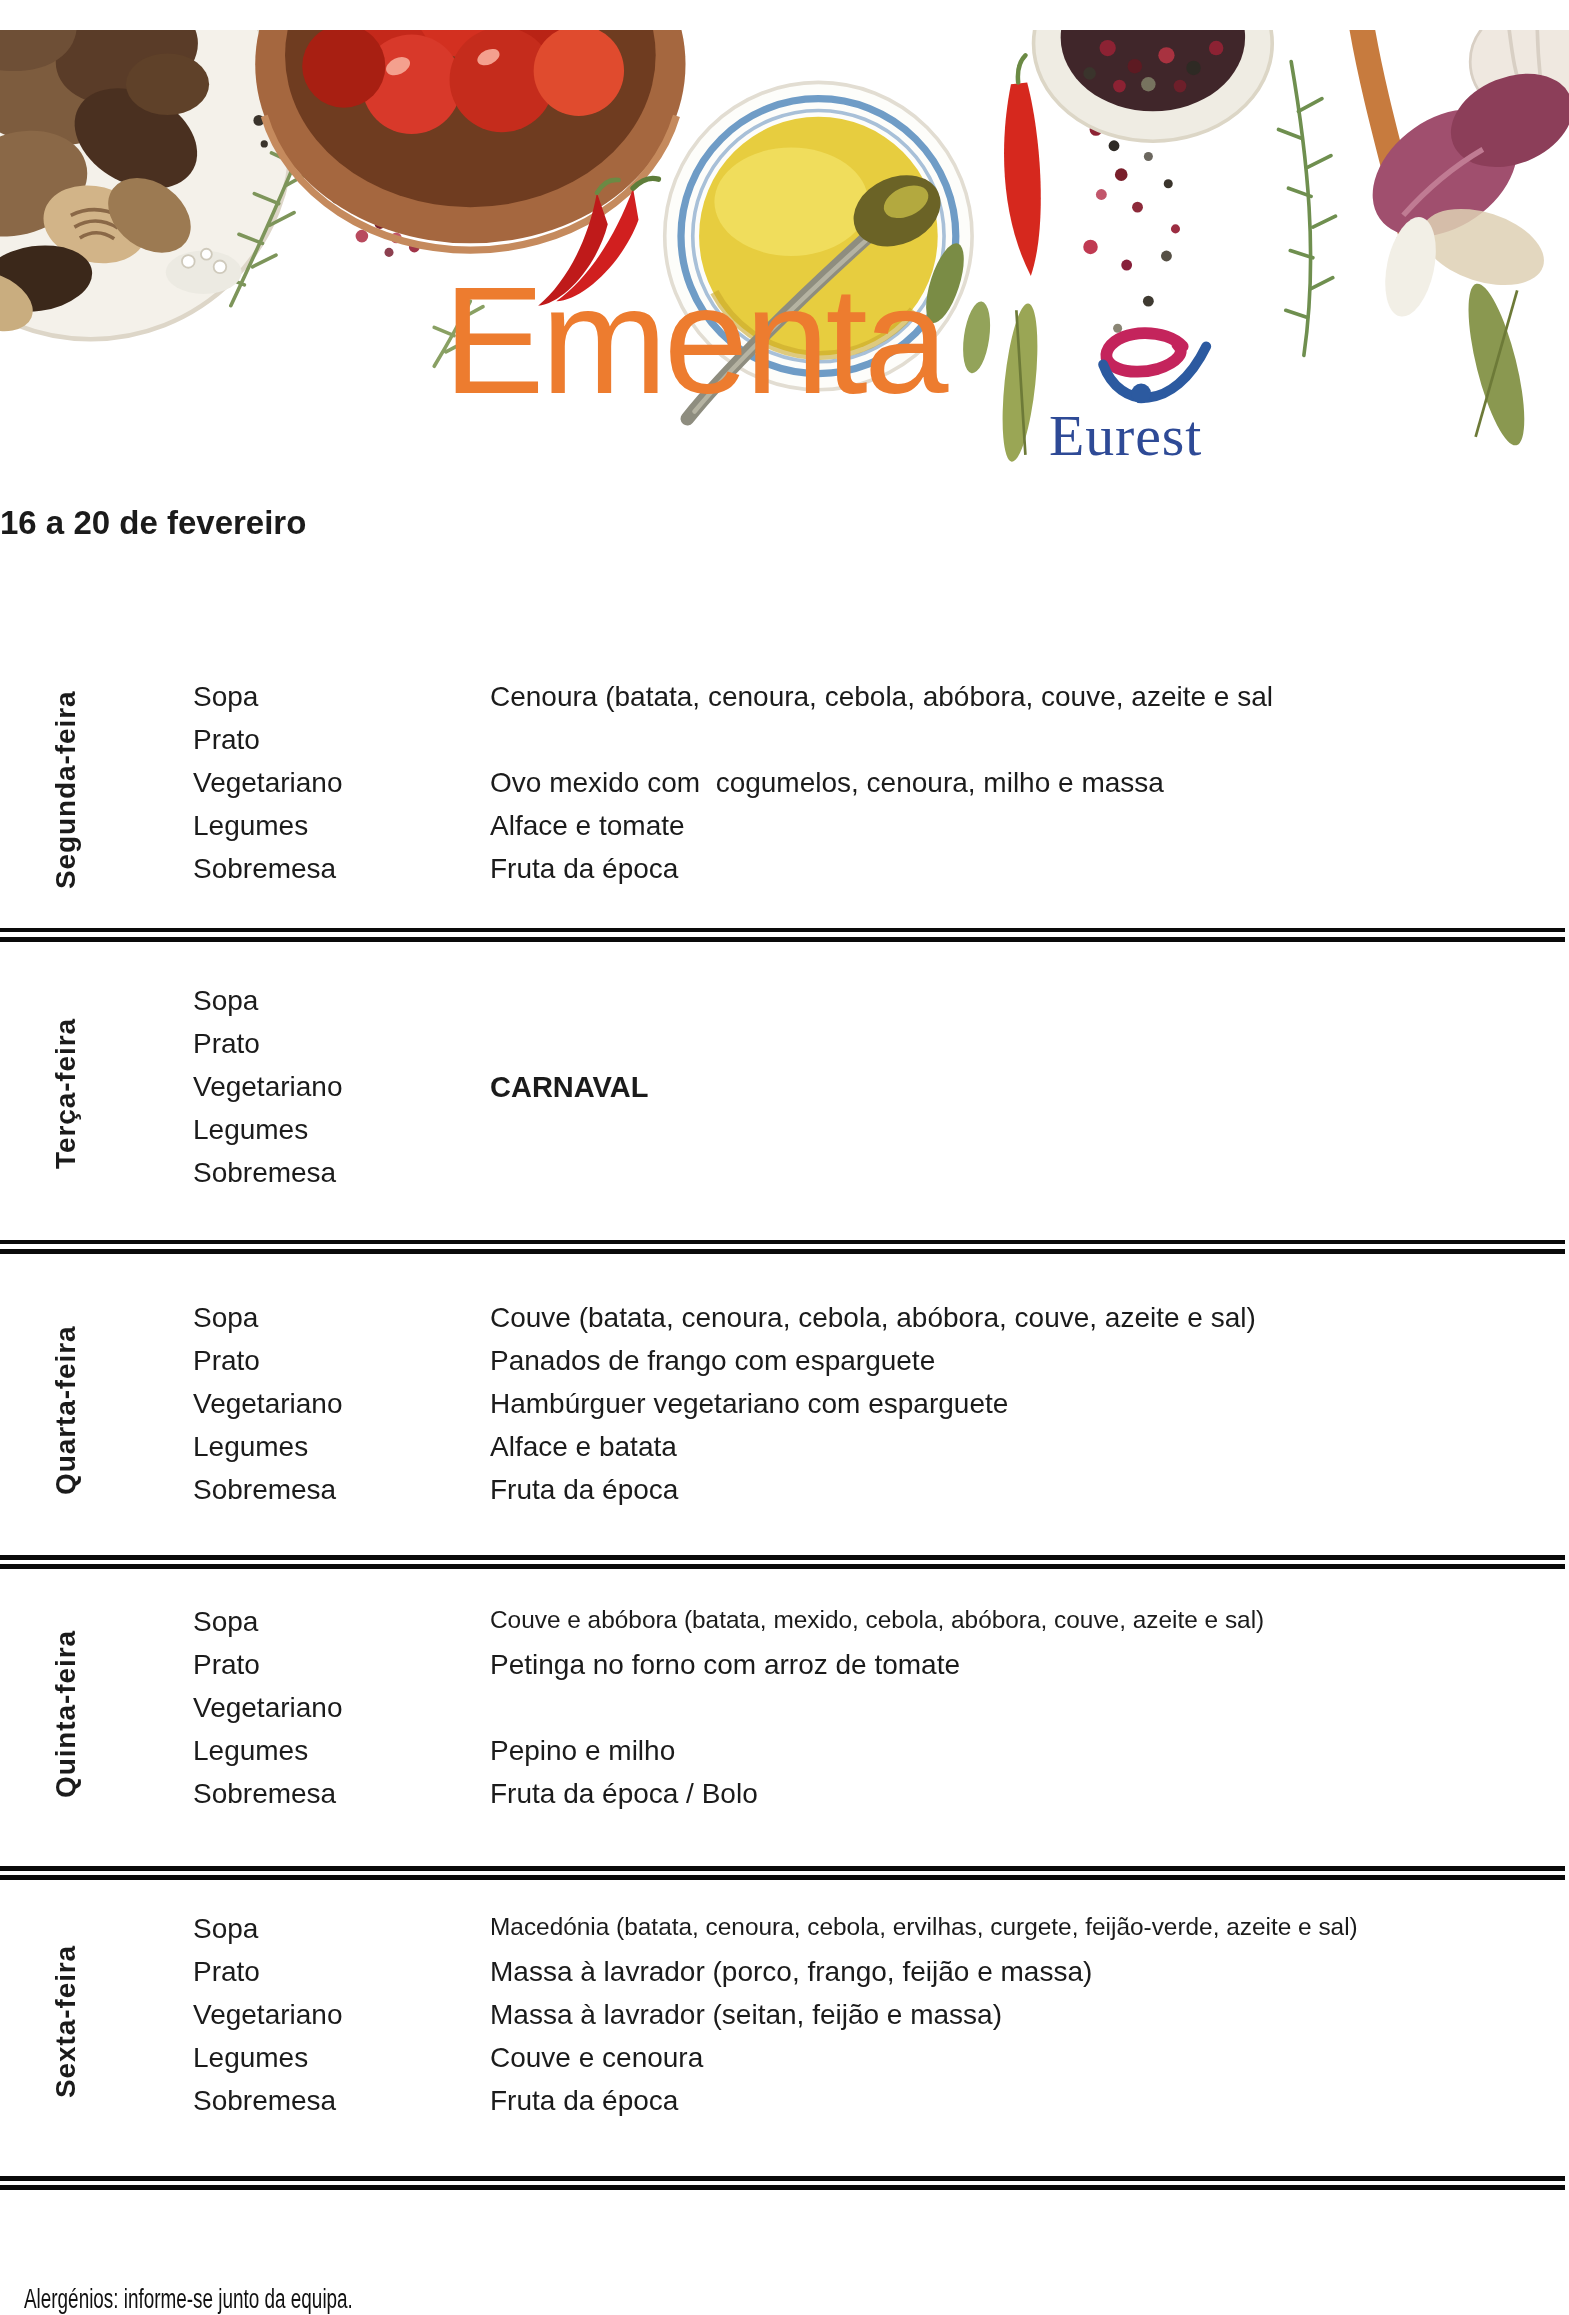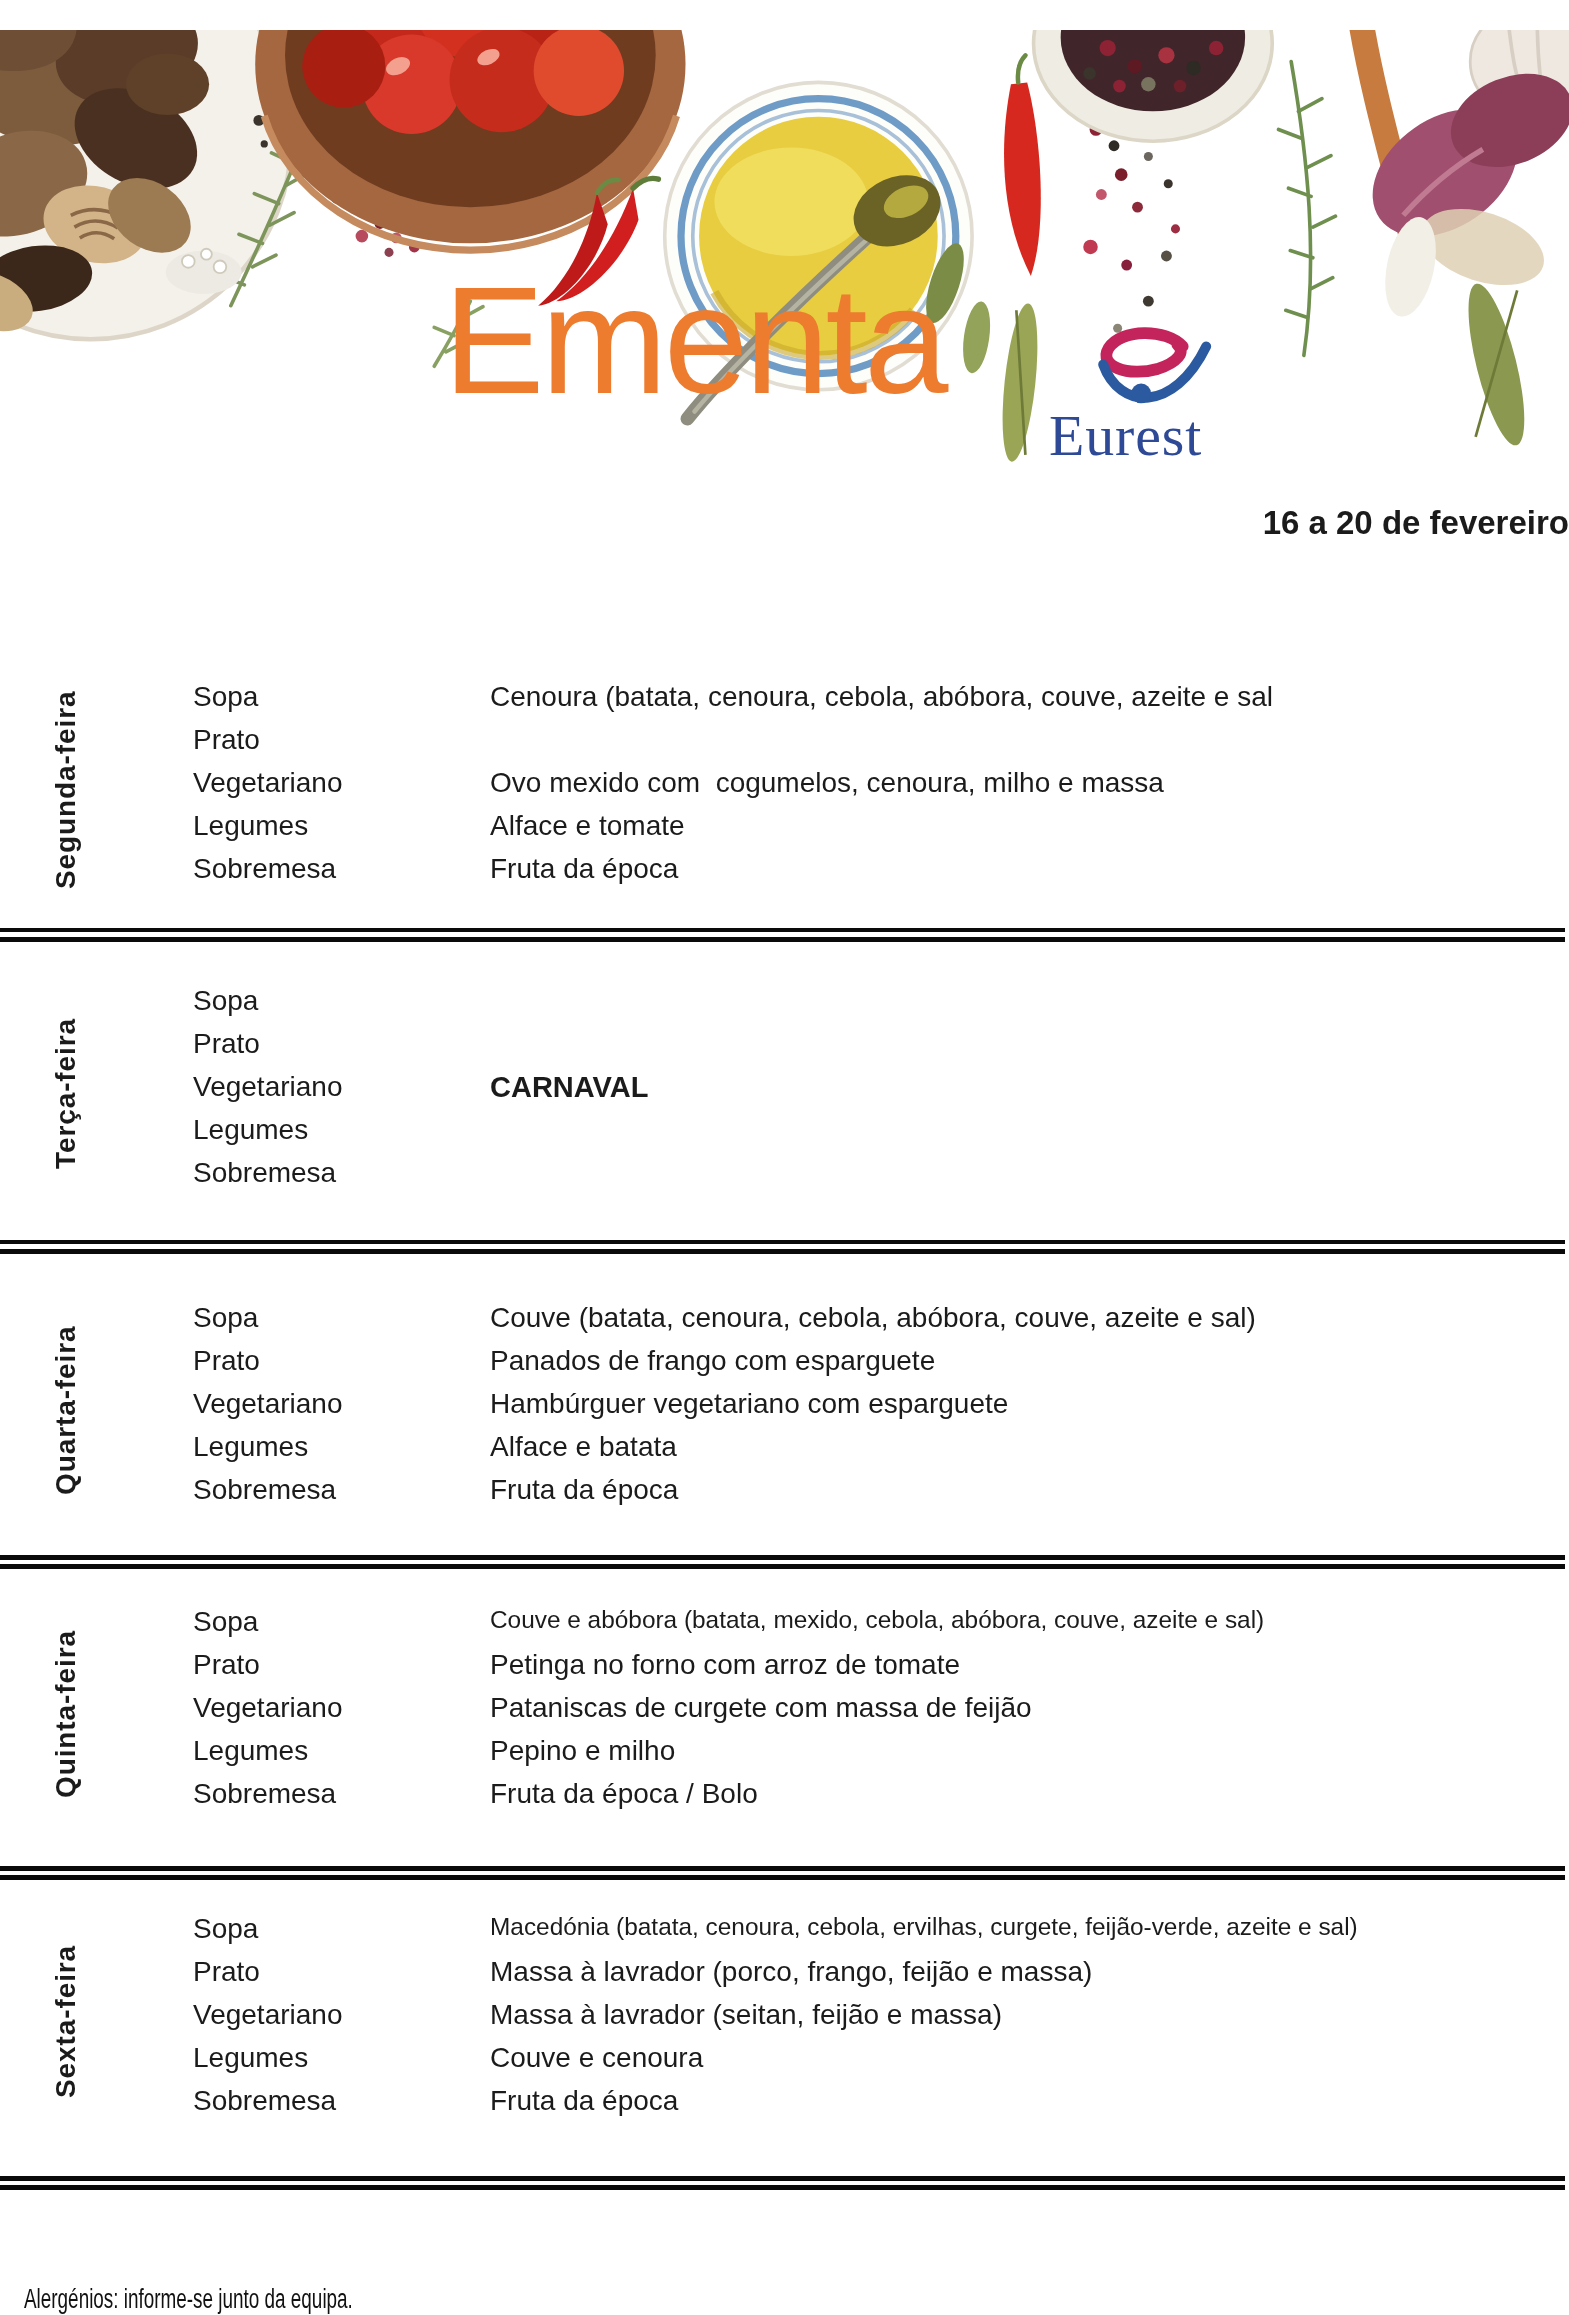--- a/index.html
+++ b/index.html
@@ -3,21 +3,21 @@
 <meta charset="utf-8">
 <style>
   html,body{margin:0;padding:0;background:#ffffff;}
   .page{
     position:relative;width:1569px;height:2316px;background:#ffffff;
     font-family:"Liberation Sans",sans-serif;color:#1b1b1b;overflow:hidden;margin-top:30px;
   }
   
   .banner{position:absolute;left:0;top:0;width:1569px;height:452px;}
   .week-title{
-    position:absolute;left:0;top:474px;width:1569px;text-align:right;
+    position:absolute;left:0;top:474px;width:1569px;text-align:left;
     font-size:33px;font-weight:bold;letter-spacing:0px;
   }
   
   .day-section{position:absolute;left:0;width:1569px;height:217px;}
   .day-label{
     position:absolute;left:33px;top:-11px;height:239px;width:65px;
     display:flex;align-items:center;justify-content:center;
     writing-mode:vertical-rl;transform:rotate(180deg);
     font-size:28px;font-weight:bold;letter-spacing:0.9px;white-space:nowrap;
   }
@@ -295,21 +295,20 @@
       <div class="menu-row">
         <div class="cat">Sopa</div>
         <div class="dish small">Couve e abóbora (batata, mexido, cebola, abóbora, couve, azeite e sal)</div>
       </div>
       <div class="menu-row">
         <div class="cat">Prato</div>
         <div class="dish">Petinga no forno com arroz de tomate</div>
       </div>
       <div class="menu-row">
         <div class="cat">Vegetariano</div>
-        <div class="dish">Pataniscas de curgete com massa de feijão</div>
       </div>
       <div class="menu-row">
         <div class="cat">Legumes</div>
         <div class="dish">Pepino e milho</div>
       </div>
       <div class="menu-row">
         <div class="cat">Sobremesa</div>
         <div class="dish">Fruta da época / Bolo</div>
       </div>
     </div>

